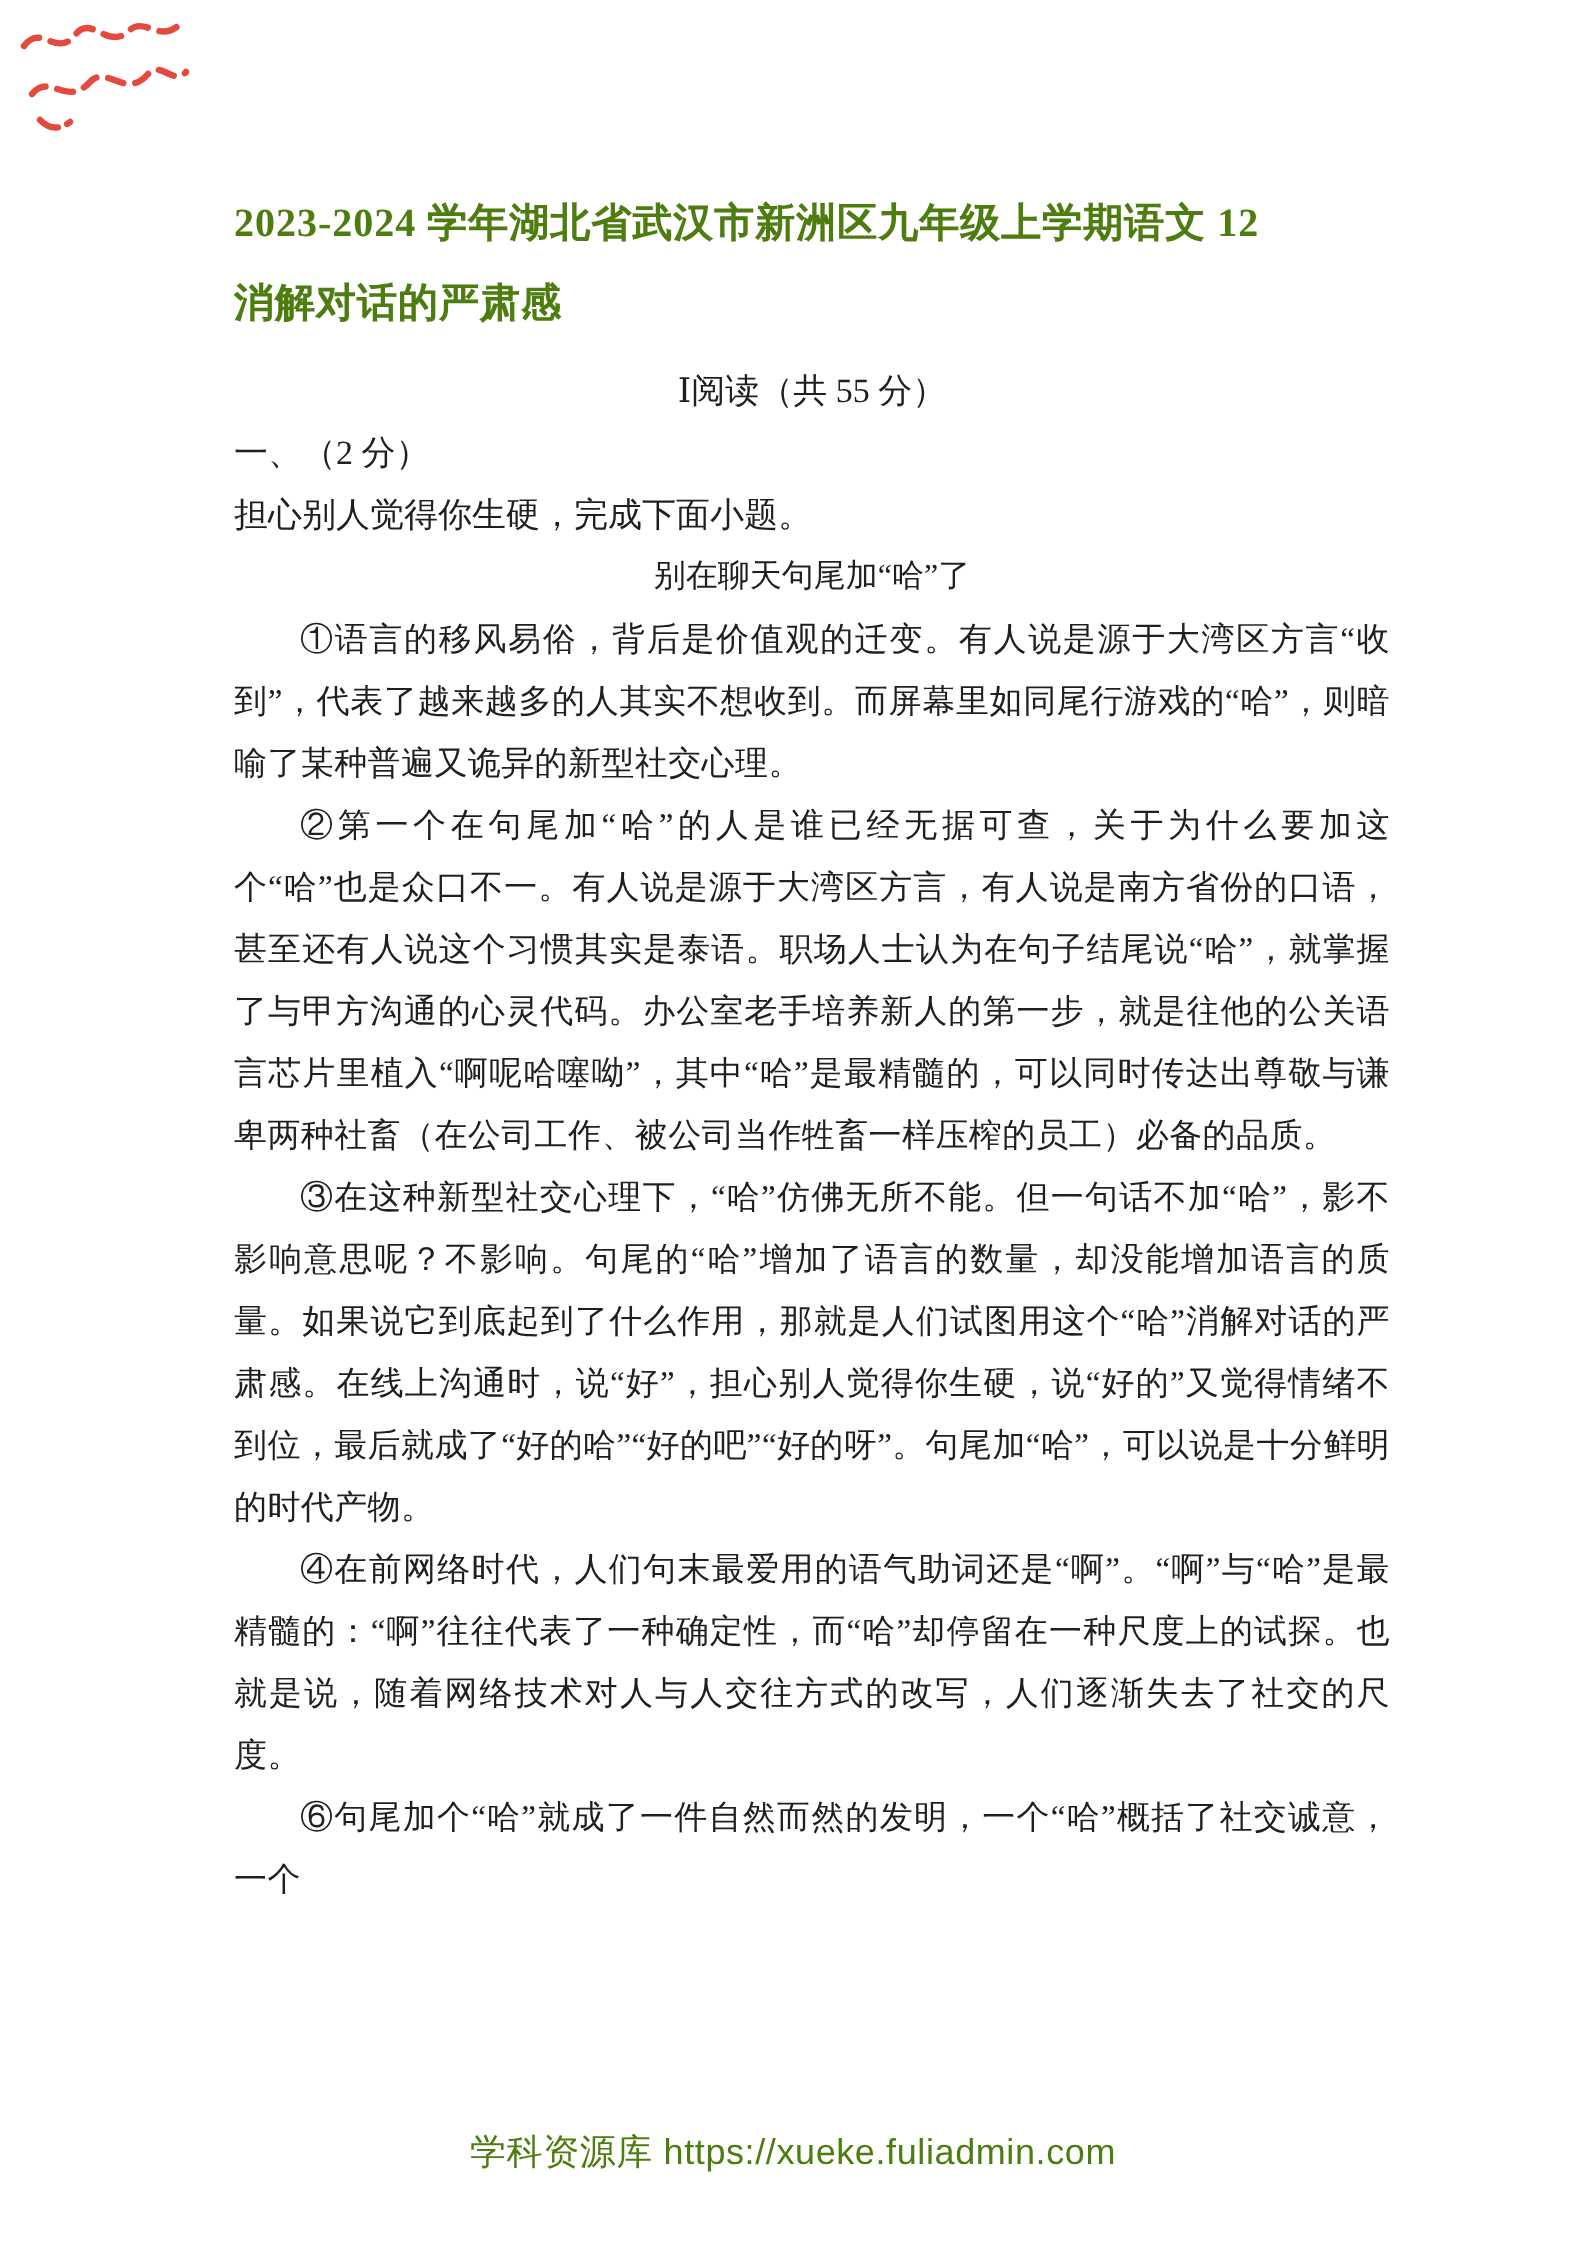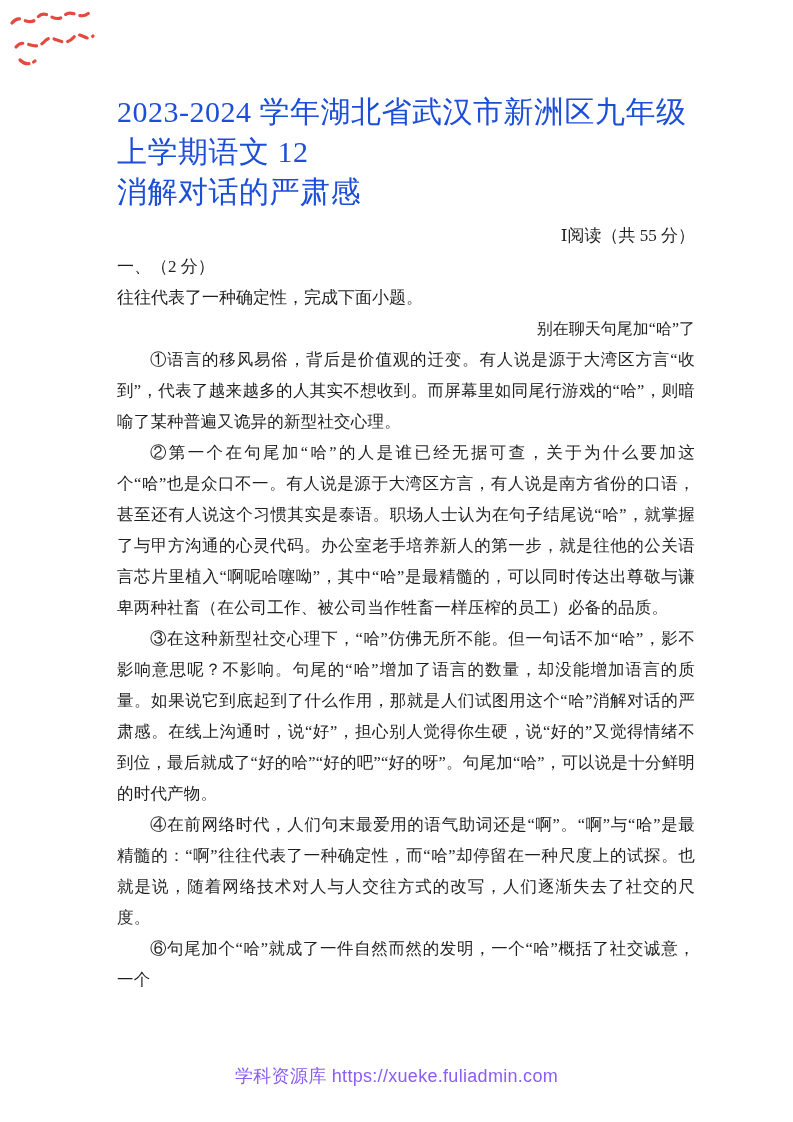--- a/index.html
+++ b/index.html
@@ -23,49 +23,49 @@
     pointer-events: none;
   }
   .content {
     position: absolute;
     top: 0;
     left: 117px;
     width: 578px;
     padding-top: 92px;
   }
   .doc-title {
-    font-size: 30px;
-    font-weight: normal;
+    font-size: 20px;
+    font-weight: bold;
     line-height: 40px;
-    color: #1d4ed8;
+    color: #4d7c0f;
     letter-spacing: 0.5px;
   }
   .head-block {
     margin-top: 8px;
     font-size: 17px;
     line-height: 31px;
   }
-  .center { text-align: right; }
+  .center { text-align: center; }
   .body-text p {
     font-size: 16.5px;
     line-height: 31px;
     text-align: justify;
     text-indent: 2em;
     letter-spacing: 0.2px;
   }
   .article-title { font-size: 16px; line-height: 31px; }
   .footer {
     position: absolute;
     left: 0;
     right: 0;
     top: 1064px;
     text-align: center;
     font-family: "Liberation Sans", "DejaVu Sans", sans-serif;
     font-size: 18px;
-    color: #8b5cf6;
+    color: #4d7c0f;
     letter-spacing: 0.3px;
   }
 </style>
 </head>
 <body>
 
 <div class="page">
 
   <svg class="scribble" viewBox="0 0 90 64">
     <g fill="none" stroke="#e23a2e" stroke-width="3.2" stroke-linecap="round" opacity="0.92">
@@ -78,21 +78,21 @@
   <div class="content">
 
     <div class="doc-title">
       <div>2023-2024 学年湖北省武汉市新洲区九年级上学期语文 12</div>
       <div>消解对话的严肃感</div>
     </div>
 
     <div class="head-block">
       <div class="center">Ⅰ阅读（共 55 分）</div>
       <div>一、（2 分）</div>
-      <div>往往代表了一种确定性，完成下面小题。</div>
+      <div>担心别人觉得你生硬，完成下面小题。</div>
       <div class="center article-title">别在聊天句尾加“哈”了</div>
     </div>
 
     <div class="body-text">
       <p>①语言的移风易俗，背后是价值观的迁变。有人说是源于大湾区方言“收到”，代表了越来越多的人其实不想收到。而屏幕里如同尾行游戏的“哈”，则暗喻了某种普遍又诡异的新型社交心理。</p>
       <p>②第一个在句尾加“哈”的人是谁已经无据可查，关于为什么要加这个“哈”也是众口不一。有人说是源于大湾区方言，有人说是南方省份的口语，甚至还有人说这个习惯其实是泰语。职场人士认为在句子结尾说“哈”，就掌握了与甲方沟通的心灵代码。办公室老手培养新人的第一步，就是往他的公关语言芯片里植入“啊呢哈噻呦”，其中“哈”是最精髓的，可以同时传达出尊敬与谦卑两种社畜（在公司工作、被公司当作牲畜一样压榨的员工）必备的品质。</p>
       <p>③在这种新型社交心理下，“哈”仿佛无所不能。但一句话不加“哈”，影不影响意思呢？不影响。句尾的“哈”增加了语言的数量，却没能增加语言的质量。如果说它到底起到了什么作用，那就是人们试图用这个“哈”消解对话的严肃感。在线上沟通时，说“好”，担心别人觉得你生硬，说“好的”又觉得情绪不到位，最后就成了“好的哈”“好的吧”“好的呀”。句尾加“哈”，可以说是十分鲜明的时代产物。</p>
       <p>④在前网络时代，人们句末最爱用的语气助词还是“啊”。“啊”与“哈”是最精髓的：“啊”往往代表了一种确定性，而“哈”却停留在一种尺度上的试探。也就是说，随着网络技术对人与人交往方式的改写，人们逐渐失去了社交的尺度。</p>
       <p>⑥句尾加个“哈”就成了一件自然而然的发明，一个“哈”概括了社交诚意，一个</p>
     </div>

